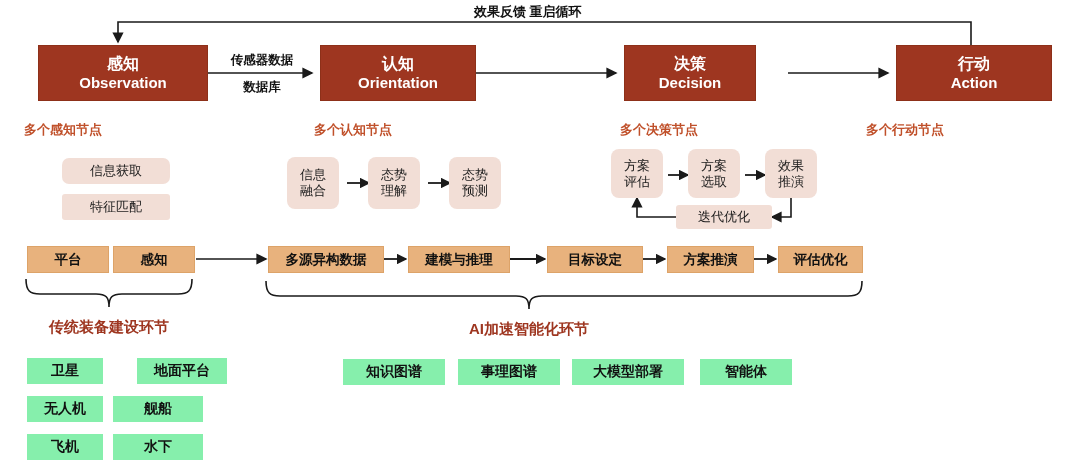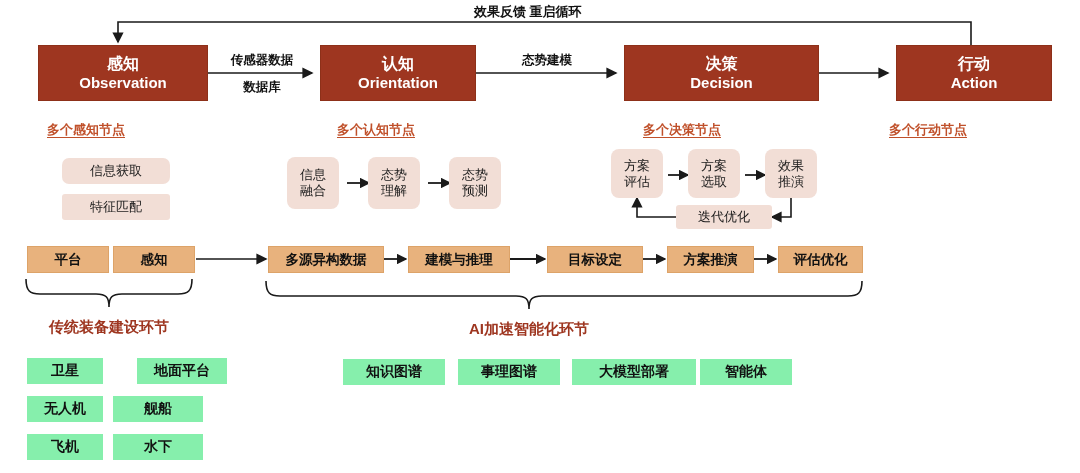--- a/index.html
+++ b/index.html
@@ -34,23 +34,22 @@
     font-size:12.5px;color:#111;font-weight:bold;
     text-align:center;white-space:nowrap;
   }
   .feedback-label{
     font-size:13px;color:#111;font-weight:bold;white-space:nowrap;
   }
 
   
   .sec-head{
     font-size:13px;font-weight:bold;color:#C0502A;
-    text-decoration:underline;
     text-underline-offset:3px;
-    white-space:nowrap;text-align:center;
+    white-space:nowrap;
   }
 
   
   .pink-chip{
     background:#F2DED6;color:#1a1a1a;
     display:flex;align-items:center;justify-content:center;
     text-align:center;font-size:13px;line-height:1.2;
     border-radius:3px;
   }
   .pink-chip.rounded{border-radius:8px;}
@@ -140,33 +139,32 @@
   <div class="abs ooda-box" style="left:38px;top:45px;width:170px;height:56px;">
     <span class="cn">感知</span>
     <span class="en">Observation</span>
   </div>
 
   <div class="abs ooda-box" style="left:320px;top:45px;width:156px;height:56px;">
     <span class="cn">认知</span>
     <span class="en">Orientation</span>
   </div>
 
-  <div class="abs ooda-box" style="left:624px;top:45px;width:195px;height:56px;">
+  <div class="abs ooda-box" style="left:624px;top:45px;width:132px;height:56px;">
     <span class="cn">决策</span>
     <span class="en">Decision</span>
   </div>
 
   <div class="abs ooda-box" style="left:896px;top:45px;width:156px;height:56px;">
     <span class="cn">行动</span>
     <span class="en">Action</span>
   </div>
 
   <div class="abs edge-label" style="left:214px;top:52px;width:96px;">传感器数据</div>
   <div class="abs edge-label" style="left:214px;top:79px;width:96px;">数据库</div>
-  <div class="abs edge-label" style="left:482px;top:52px;width:130px;">态势建模</div>
 
   <div class="abs sec-head" style="left:24px;top:121px;width:124px;">多个感知节点</div>
   <div class="abs sec-head" style="left:314px;top:121px;width:124px;">多个认知节点</div>
   <div class="abs sec-head" style="left:620px;top:121px;width:124px;">多个决策节点</div>
   <div class="abs sec-head" style="left:866px;top:121px;width:124px;">多个行动节点</div>
 
   <div class="abs pink-chip" style="left:62px;top:158px;width:108px;height:26px;border-radius:7px;">信息获取</div>
   <div class="abs pink-chip" style="left:62px;top:194px;width:108px;height:26px;">特征匹配</div>
 
   <div class="abs pink-chip rounded two-line" style="left:287px;top:157px;width:52px;height:52px;">
@@ -210,16 +208,16 @@
 
   <div class="abs pale-chip" style="left:27px;top:358px;width:76px;height:26px;">卫星</div>
   <div class="abs pale-chip" style="left:113px;top:358px;width:90px;height:26px;margin-left:24px;">地面平台</div>
   <div class="abs pale-chip" style="left:27px;top:396px;width:76px;height:26px;">无人机</div>
   <div class="abs pale-chip" style="left:113px;top:396px;width:90px;height:26px;">舰船</div>
   <div class="abs pale-chip" style="left:27px;top:434px;width:76px;height:26px;">飞机</div>
   <div class="abs pale-chip" style="left:113px;top:434px;width:90px;height:26px;">水下</div>
 
   <div class="abs pale-chip" style="left:343px;top:359px;width:102px;height:26px;">知识图谱</div>
   <div class="abs pale-chip" style="left:458px;top:359px;width:102px;height:26px;">事理图谱</div>
-  <div class="abs pale-chip" style="left:572px;top:359px;width:124px;height:26px;">大模型部署</div>
+  <div class="abs pale-chip" style="left:572px;top:359px;width:112px;height:26px;">大模型部署</div>
   <div class="abs pale-chip" style="left:700px;top:359px;width:92px;height:26px;">智能体</div>
 
 </div>
 
 </body></html>

